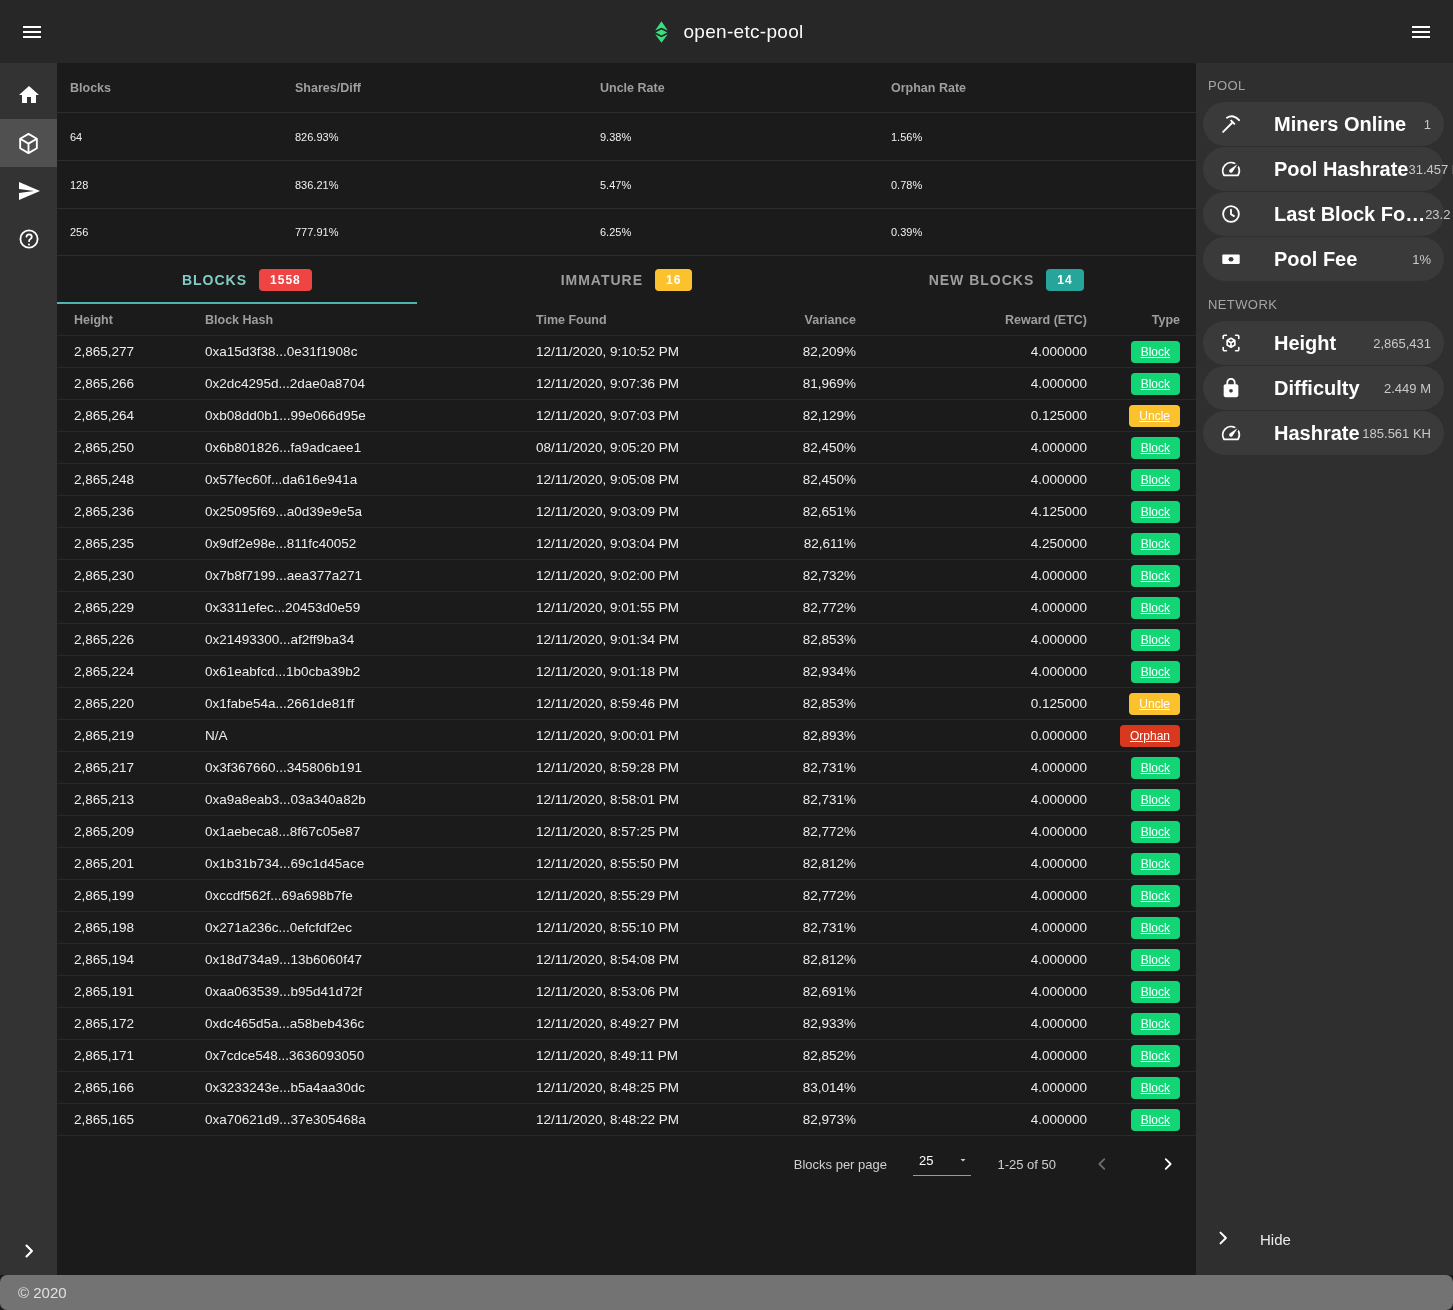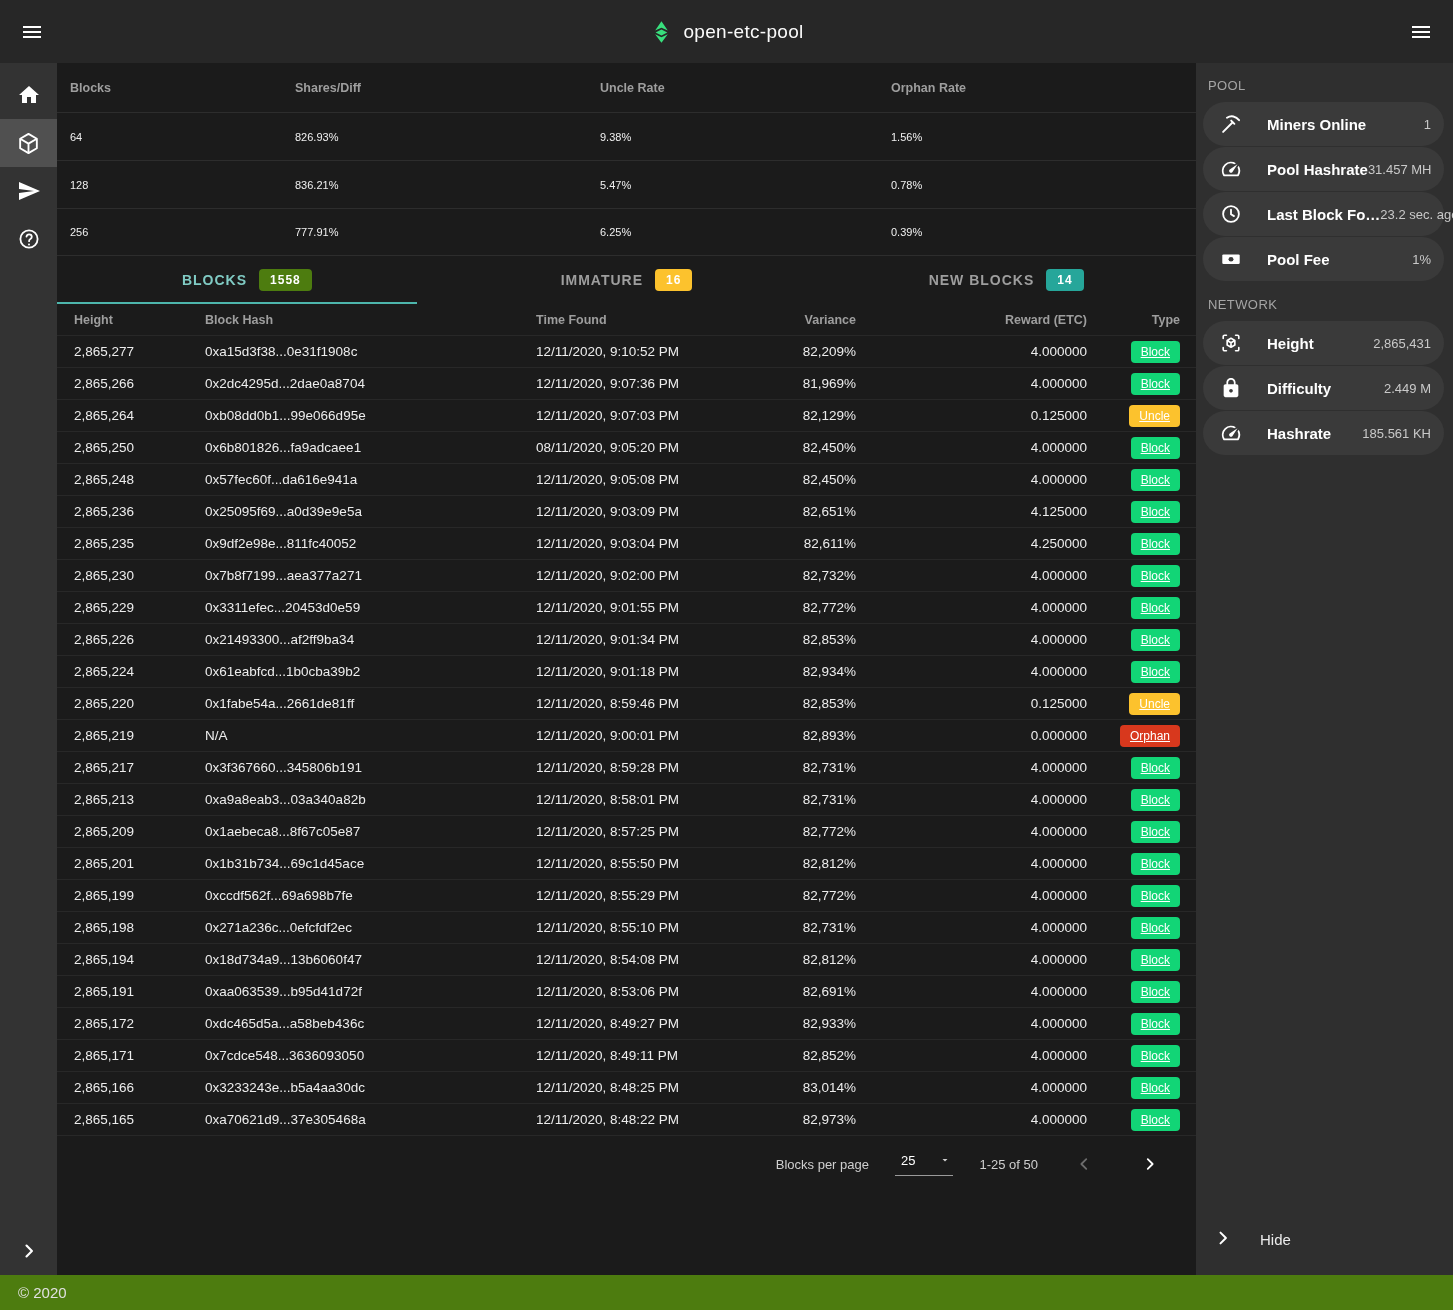--- a/index.html
+++ b/index.html
@@ -65,21 +65,21 @@
     flex:1; display:flex; align-items:center; justify-content:center; gap:12px;
     color:#9e9e9e; font-size:14px; font-weight:bold; letter-spacing:1px;
     cursor:pointer; position:relative;
   }
   .tab.active { color:#80cbc4; }
   .tab.active::after { content:""; position:absolute; left:0; bottom:0; height:2px; width:360px; background:#4db6ac; }
   .tab-badge {
     color:#fff; font-size:12px; font-weight:bold; letter-spacing:1px;
     padding:4px 11px; border-radius:4px;
   }
-  .badge-green { background:#4d7c0f; }
+  .badge-green { background:#ef4444; }
   .badge-amber { background:#fcc22d; }
   .badge-teal  { background:#26a69a; }
 
   
   .bt-head, .bt-row { display:flex; align-items:center; border-bottom:1px solid #282828; }
   .bt-head { height:32px; color:#9e9e9e; font-size:12.5px; font-weight:bold; }
   .bt-row  { height:32px; font-size:13.5px; color:#ededed; }
   .c-height { width:148px; padding-left:17px; }
   .c-hash   { width:288px; }
   .c-time   { width:265px;margin-left:43px; }
@@ -90,54 +90,54 @@
     display:inline-block; color:#fff; font-size:12px; font-weight:500;
     padding:3px 10px; border-radius:4px; line-height:16px;text-decoration:underline;
   }
   .type-block  { background:#12d576; }
   .type-uncle  { background:#fcc22d; }
   .type-orphan { background:#d8381d; }
 
   
   .paginator {
     height:56px; display:flex; align-items:center; justify-content:flex-end;
-    gap:26px; padding-right:26px; font-size:13px; color:#cfcfcf;
+    gap:26px; padding-right:8px; font-size:13px; color:#cfcfcf;
   }
   .per-page {
     display:flex; align-items:center; gap:24px; color:#fff;
     border-bottom:1px solid #9a9a9a; padding:0 2px 7px 6px; cursor:pointer;
   }
   .pg-btn { width:40px; height:40px; display:flex; align-items:center; justify-content:center; cursor:pointer; background:none; border:none; }
   .pg-btn.disabled { color:#6d6d6d; }
   .pg-btn.enabled  { color:#ffffff; }
 
   
   .rightpanel {
     width:257px; flex:0 0 257px; background:#2f2f2f;
     display:flex; flex-direction:column;
   }
   .section-title { color:#a5a5a5; font-size:13px; padding:15px 12px 9px 12px; letter-spacing:.4px; }
   .pill {
     height:44px; margin:0 9px 1px 7px; background:#3a3a3a; border-radius:22px;
     display:flex; align-items:center; padding:0 13px 0 17px; color:#fff;
   }
   .pill-icon { width:22px; height:22px; color:#fff; margin-right:25px; flex:0 0 22px; }
-  .pill-label { font-size:15px; font-weight:bold; white-space:nowrap; }
+  .pill-label { font-size:20px; font-weight:bold; white-space:nowrap;margin-left:7px; }
   .pill-value { margin-left:auto; font-size:13px; color:#c9c9c9; white-space:nowrap; }
   .rp-spacer { flex:1 1 auto; }
   .hide-row {
     height:48px; margin-bottom:12px; display:flex; align-items:center;
     padding:0 13px 0 17px; color:#ececec; cursor:pointer; font-size:15px;
   }
   .hide-row .pill-icon { margin-right:25px; }
 
   
   .footer {
-    height:35px; flex:0 0 35px; background:#4d7c0f; color:#e0e0e0;
-    font-size:15px; display:flex; align-items:center; padding-left:18px;
+    height:35px; flex:0 0 35px; background:#737373; color:#e0e0e0;
+    font-size:15px; display:flex; align-items:center; padding-left:18px;border-radius:7px;
   }
 </style>
 </head>
 <body>
 
 <header class="topbar">
   <button class="iconbtn">
     <svg width="24" height="24" viewBox="0 0 24 24">
         <path fill="currentColor" d="M3 6h18v2H3zm0 5h18v2H3zm0 5h18v2H3z"></path>
       </svg>

